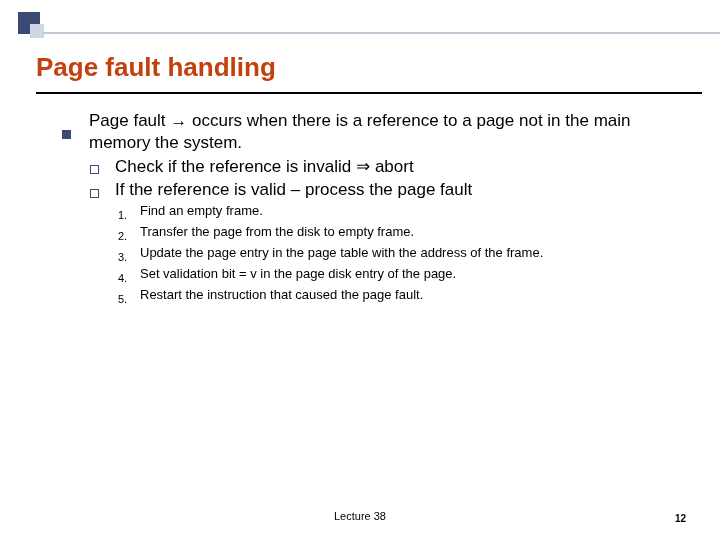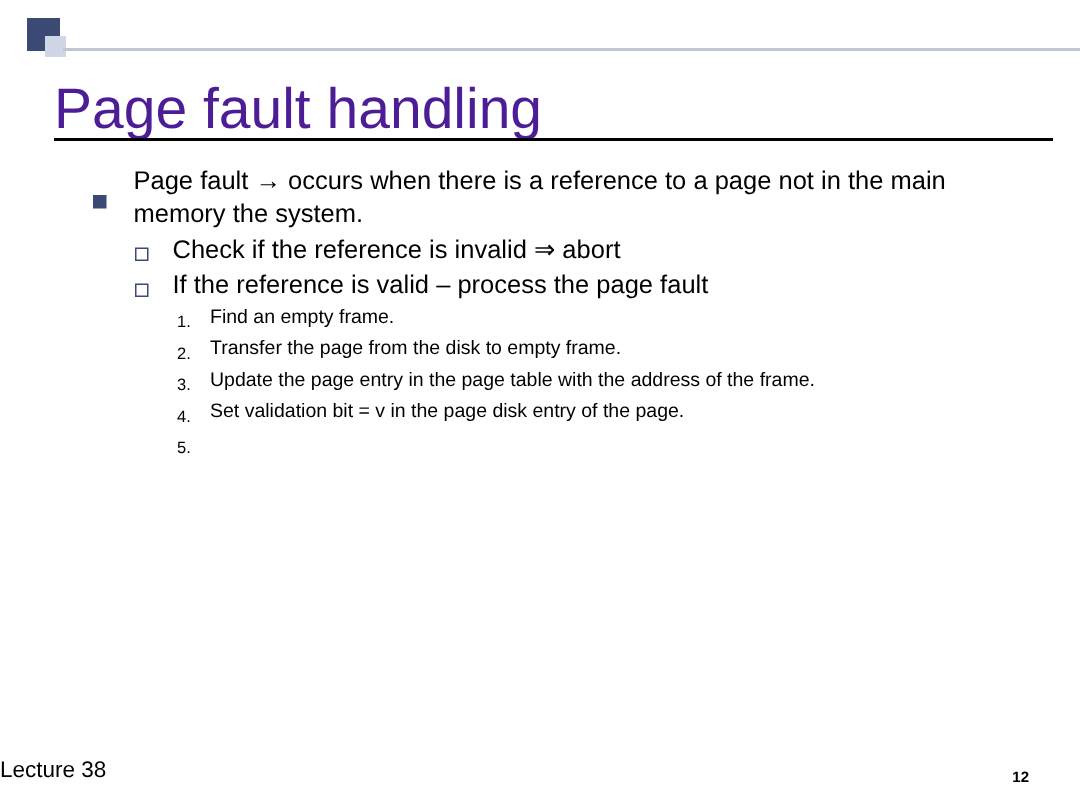--- a/index.html
+++ b/index.html
@@ -34,23 +34,23 @@
     left: 42px;
     right: 0;
     width: calc(100% - 42px);
     height: 2px;
     background: #bfc6d4;
   }
   .title {
     position: absolute;
     top: 52px;
     left: 36px;
-    font-size: 38px;
-    font-weight: 400;
-    color: #4c1d95;
+    font-size: 26px;
+    font-weight: 700;
+    color: #c2410c;
   }
   .underline {
     position: absolute;
     top: 92px;
     left: 36px;
     right: 18px;
     height: 2px;
     background: #000;
   }
   .content {
@@ -94,21 +94,22 @@
     font-size: 11px;
     flex: 0 0 22px;
     padding-top: 5px;
   }
   .num-text { font-size: 13px; }
   .footer-center {
     position: absolute;
     bottom: 18px;
     left: 0;
     width: 100%;
-    font-size: 15px;
+    text-align: center;
+    font-size: 11px;
   }
   .footer-num {
     position: absolute;
     bottom: 16px;
     right: 34px;
     font-size: 10px;
     font-weight: bold;
   }
 </style>
 </head>
@@ -151,18 +152,19 @@
   <div class="num-row">
     <div class="num-label">3.</div>
     <div class="num-text">Update the page entry in the page table with the address of the frame.</div>
   </div>
   <div class="num-row">
     <div class="num-label">4.</div>
     <div class="num-text">Set validation bit = v in the page disk entry of the page.</div>
   </div>
   <div class="num-row">
     <div class="num-label">5.</div>
+    <div class="num-text">Restart the instruction that caused the page fault.</div>
   </div>
 
 </div>
 
 <div class="footer-center">Lecture 38</div>
 <div class="footer-num">12</div>
 
 </body></html>

